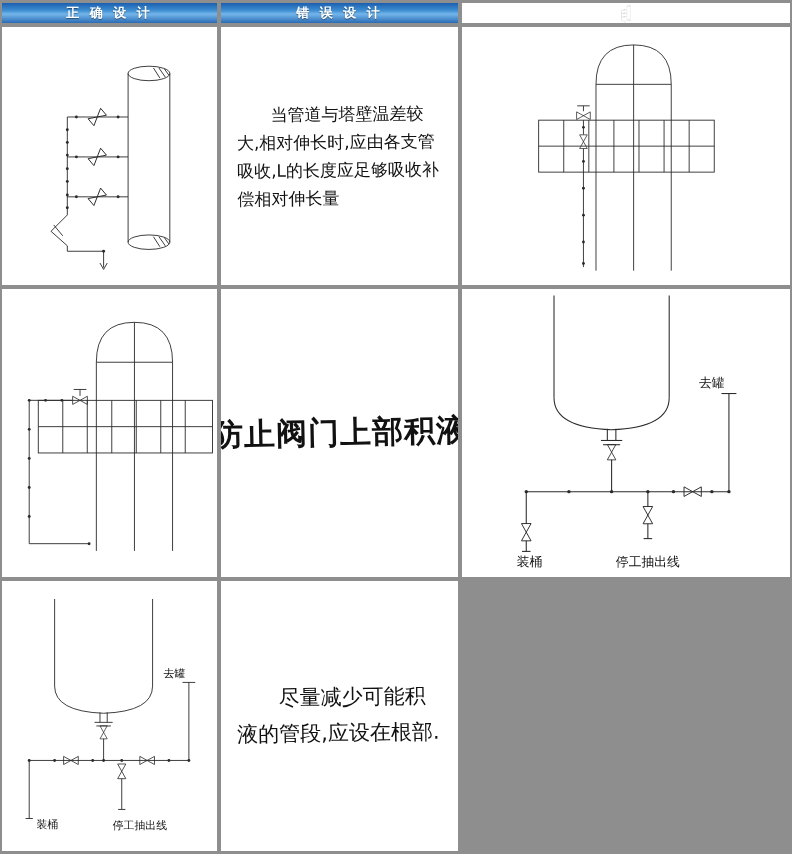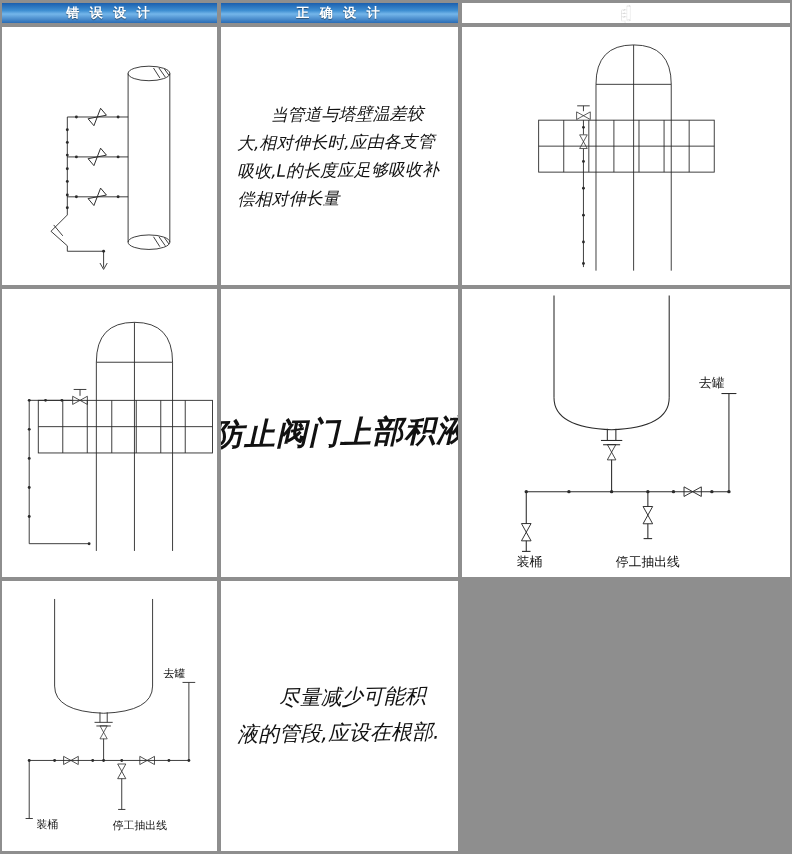--- a/index.html
+++ b/index.html
@@ -25,21 +25,21 @@
   .cell { background: #ffffff; position: relative; overflow: hidden; }
   .hdr {
     background: linear-gradient(180deg, #1b5fae 0%, #3f8fd2 38%, #74b6ea 55%, #2a6cb5 100%);
     color: #ffffff;
     font-weight: bold;
     font-size: 13px;
     letter-spacing: 3px;
     display: flex; align-items: center; justify-content: center;
     text-shadow: 0 1px 1px rgba(0,0,0,.45);
   }
-  .remark { display: flex; align-items: center; padding: 12px 16px; font-style: italic; }
+  .remark { display: flex; align-items: center; padding: 12px 16px; }
   .remark-1 p { margin: 0; font-size: 17px; line-height: 1.65; text-indent: 2em; transform: rotate(-0.6deg); }
   .remark-2 { justify-content: center; }
   .remark-2 p { margin: 0; font-size: 31px; font-weight: 700; letter-spacing: 1px; white-space: nowrap; transform: rotate(-1.2deg); }
   .remark-3 p { margin: 0; font-size: 21px; line-height: 1.7; text-indent: 2em; transform: rotate(-0.8deg); }
   .diag svg { display: block; width: 100%; height: 100%; }
   .d { stroke: #2b2b2b; stroke-width: 1; fill: none; }
   .dot { fill: #2b2b2b; stroke: none; }
   .lbl { font-size: 12px; fill: #111; stroke: none; font-family: "DejaVu Sans", "Liberation Sans", sans-serif; }
 </style>
 </head>
@@ -50,24 +50,24 @@
     <g id="valve">
         <path class="d" d="M-9,-5 L9,5 L9,-5 L-9,5 Z"></path>
       </g>
   </defs>
 </svg>
 
 <div class="page">
   <div class="grid">
 
     <div class="cell hdr">
+      <span>正 确 设 计</span>
+    </div>
+    <div class="cell hdr">
       <span>错 误 设 计</span>
-    </div>
-    <div class="cell hdr">
-      <span>正 确 设 计</span>
     </div>
 
     <div class="cell diag">
       <svg viewBox="0 0 215 258">
         <g>
           <ellipse class="d" cx="141" cy="38" rx="23" ry="8"></ellipse>
           <path class="d" d="M146,32 L153,43 M152,32 L159,42 M158,33 L163,40"></path>
           <line class="d" x1="118" y1="38" x2="118" y2="222"></line>
           <line class="d" x1="164" y1="38" x2="164" y2="222"></line>
           <ellipse class="d" cx="141" cy="222" rx="23" ry="8"></ellipse>

